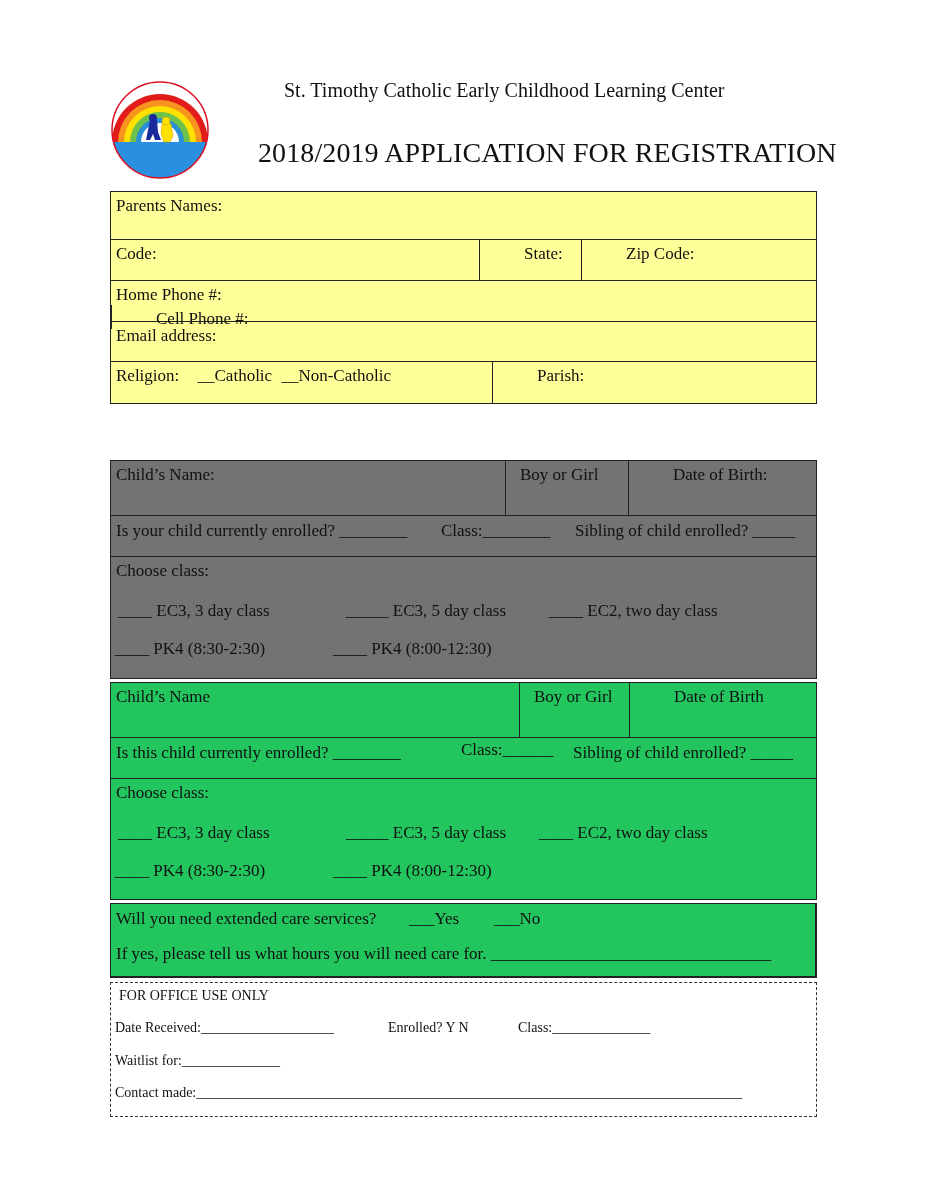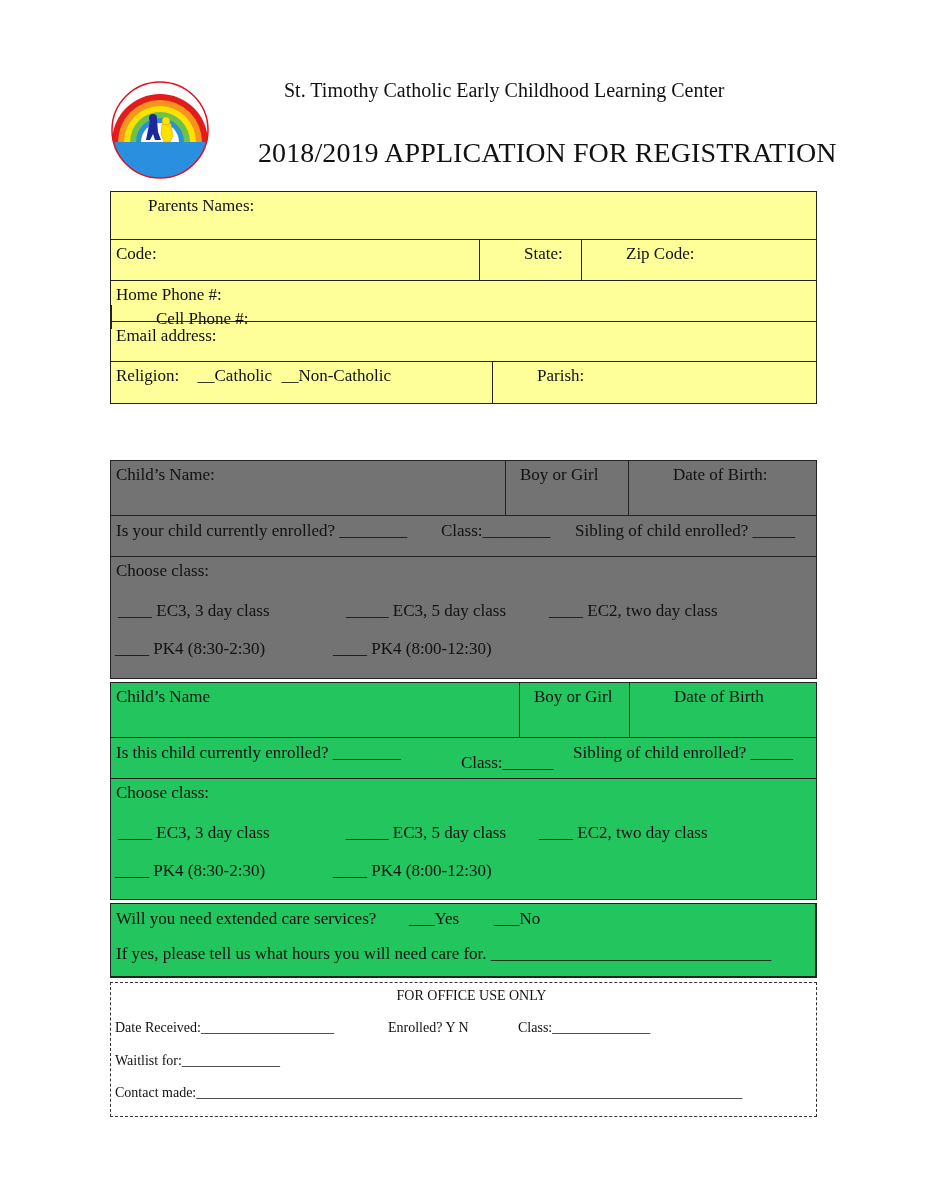--- a/index.html
+++ b/index.html
@@ -44,21 +44,21 @@
     <path d="M52 44 q5 -4 9 0 l2 12 l-3 6 l-6 0 l-3 -8 z" fill="#ffe100" stroke="#c9a000" stroke-width="0.5"></path>
     <circle cx="56" cy="41" r="4" fill="#ffe100" stroke="#c9a000" stroke-width="0.5"></circle>
   </g>
   <circle cx="50" cy="50" r="48" fill="none" stroke="#d12" stroke-width="1.5"></circle>
 </svg>
 <div class="org-name">St. Timothy Catholic Early Childhood Learning Center</div>
 <div class="doc-title">2018/2019 APPLICATION FOR REGISTRATION</div>
 
 <div class="sec yellow" style="top:191px;">
   <div class="row" style="height:48px;">
-    <div class="cell" style="width:100%;margin-left:32px;"><span>Parents Names:</span></div>
+    <div class="cell" style="width:100%;"><span>Parents Names:</span></div>
   </div>
   <div class="row" style="height:41px;">
     <div class="cell" style="width:368px;"><span>Code:</span></div>
     <div class="cell" style="width:102px;"><span>State:</span></div>
     <div class="cell" style="flex:1;"><span>Zip Code:</span></div>
   </div>
   <div class="row" style="height:41px;flex-direction:column;">
     <div class="cell" style="width:381px;"><span>Home Phone #:</span></div>
     <div class="cell" style="flex:1;"><span>Cell Phone #:</span></div>
   </div>
@@ -97,40 +97,40 @@
 </div>
 
 <div class="sec green" style="top:682px; height:218px;">
   <div class="row" style="height:55px;">
     <div class="cell" style="width:408px;"><span>Child’s Name</span></div>
     <div class="cell" style="width:110px; padding-left:14px;"><span>Boy or Girl</span></div>
     <div class="cell" style="flex:1;"><span>Date of Birth</span></div>
   </div>
   <div class="row" style="height:41px;">
     <span class="line" style="left:5px; top:5px;">Is this child currently enrolled? ________</span>
-    <span class="line" style="left:350px; top:15px;">Class:______</span>
+    <span class="line" style="left:350px; top:2px;">Class:______</span>
     <span class="line" style="left:462px; top:5px;">Sibling of child enrolled? _____</span>
   </div>
   <div class="row" style="height:120px;">
     <span class="line" style="left:5px; top:4px;">Choose class:</span>
     <span class="line" style="left:7px; top:44px;">____ EC3, 3 day class</span>
     <span class="line" style="left:235px; top:44px;">_____ EC3, 5 day class</span>
     <span class="line" style="left:428px; top:44px;">____  EC2, two day class</span>
     <span class="line" style="left:4px; top:82px;">____ PK4 (8:30-2:30)</span>
     <span class="line" style="left:222px; top:82px;">____ PK4 (8:00-12:30)</span>
   </div>
 </div>
 
 <div class="sec green" style="top:903px; height:75px; border-width:1px 2px 2px 1px;">
   <span class="line" style="left:5px; top:5px;">Will you need extended care services?</span>
   <span class="line" style="left:298px; top:5px;">___Yes</span>
   <span class="line" style="left:383px; top:5px;">___No</span>
   <span class="line" style="left:5px; top:40px;">If yes, please tell us what hours you will need care for. _________________________________</span>
 </div>
 
 <div class="office">
-  <span class="t" style="left:16px; right:0; text-align:center; top:5px;">FOR OFFICE USE ONLY</span>
+  <span class="t" style="left:8px; right:0; text-align:left; top:5px;">FOR OFFICE USE ONLY</span>
   <span class="t" style="left:4px; top:37px;">Date Received:___________________</span>
   <span class="t" style="left:277px; top:37px;">Enrolled?   Y    N</span>
   <span class="t" style="left:407px; top:37px;">Class:______________</span>
   <span class="t" style="left:4px; top:70px;">Waitlist for:______________</span>
   <span class="t" style="left:4px; top:102px;">Contact made:______________________________________________________________________________</span>
 </div>
 
 </body></html>

